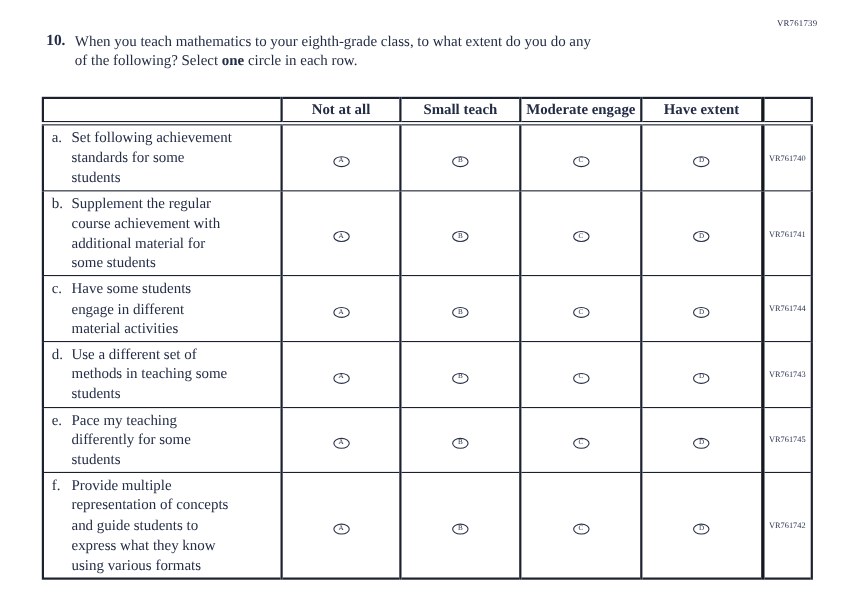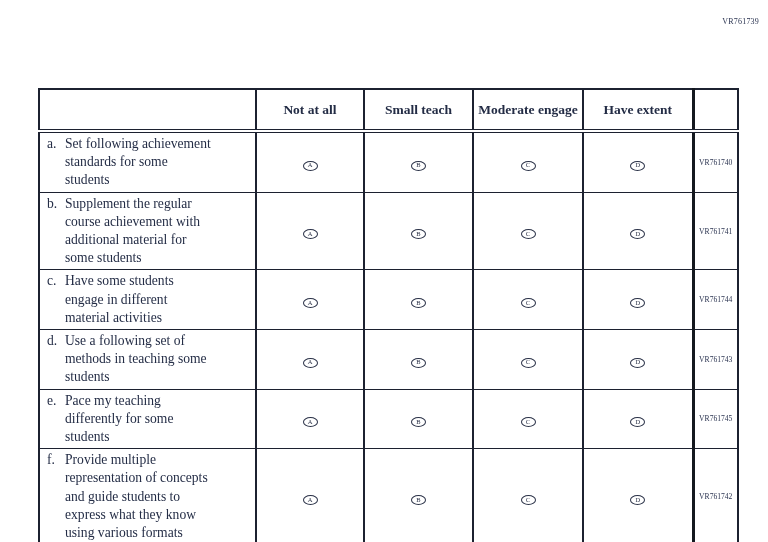--- a/index.html
+++ b/index.html
@@ -8,21 +8,21 @@
     width: 768px; height: 542px;
     position: relative;
     font-family: "Liberation Serif", "DejaVu Serif", serif;
     color: #242d46;
     overflow: hidden;
   }
   .page { position: absolute; inset: 0; background: #ffffff; }
 
   
   .vr-top {
-    position: absolute; top: 17px; right: 9px;
+    position: absolute; top: 17px; right: 25px;
     font-size: 8px; letter-spacing: 0.2px; color: #2a3350;
   }
 
   
   .question {
     position: absolute; top: 29px; left: 42px;
     display: flex; width: 690px;
   }
   .qnum {
     font-weight: bold; font-size: 14px; line-height: 17px;
@@ -80,32 +80,37 @@
     font-size: 7.6px; color: #2a3350; padding: 4px 1px;
   }
 </style>
 </head>
 <body>
 
 <div class="page">
 
   <div class="vr-top">VR761739</div>
 
+  <div class="question">
+    <span class="qnum">10.</span>
+    <div class="qtext"><span>When you teach mathematics to your eighth-grade class, to what extent do you do any
+of the following? Select </span><b>one</b><span> circle in each row.</span></div>
+  </div>
 
   <table class="grid">
     <colgroup>
       <col style="width:217px">
       <col style="width:108px">
       <col style="width:109px">
       <col style="width:110px">
       <col style="width:110px">
       <col style="width:45px">
     </colgroup>
     <thead>
-      <tr style="height:42px">
+      <tr style="height:23px">
         <th class="stmt"></th>
         <th>Not at all</th>
         <th>Small teach</th>
         <th>Moderate engage</th>
         <th>Have extent</th>
         <th class="codecol"></th>
       </tr>
     </thead>
     <tbody>
 
@@ -179,21 +184,21 @@
         <td class="opt"><span class="oval">
               <i class="letter">D</i>
             </span></td>
         <td class="codecol">VR761744</td>
       </tr>
 
       <tr style="height:55px">
         <td class="stmt">
             <div class="cellflex">
           <span class="rlabel">d.</span>
-          <span class="rtext">Use a following set of
+          <span class="rtext">Use a different set of
 methods in teaching some
 students</span>
         </div>
           </td>
         <td class="opt"><span class="oval">
               <i class="letter">A</i>
             </span></td>
         <td class="opt"><span class="oval">
               <i class="letter">B</i>
             </span></td>

